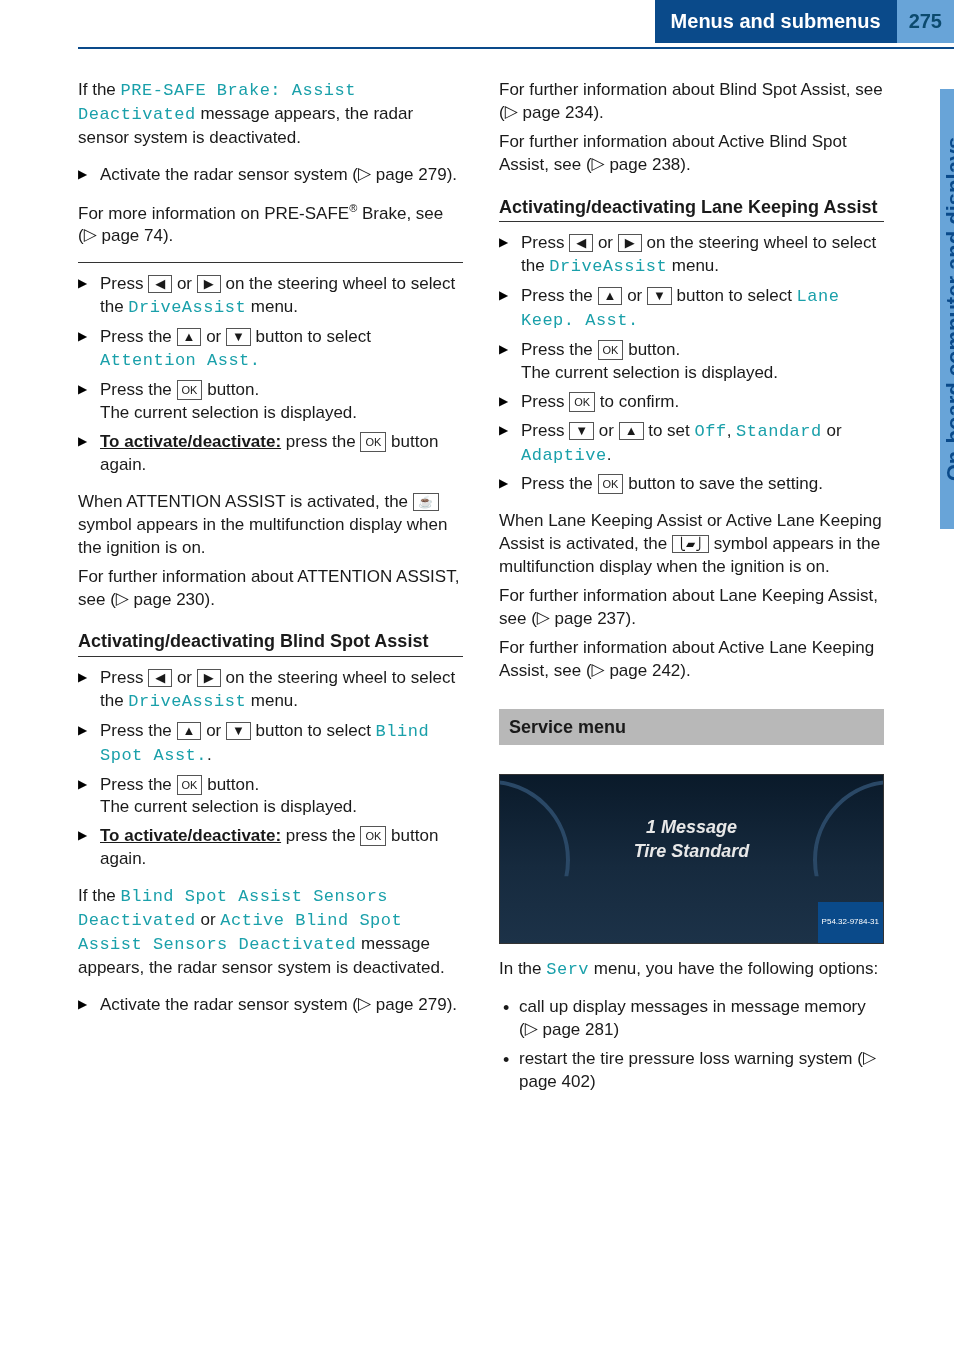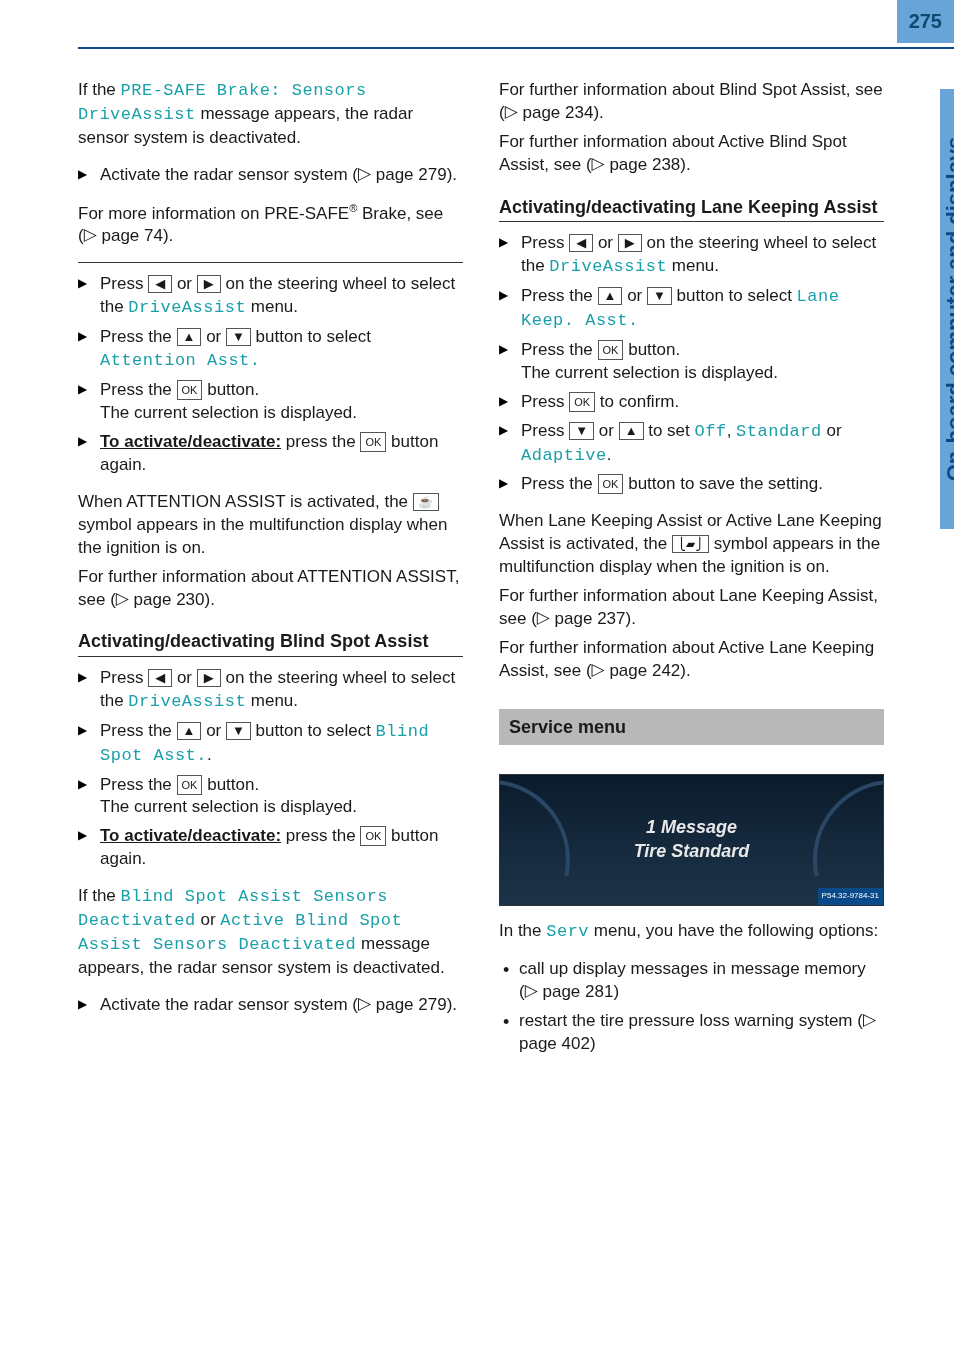--- a/index.html
+++ b/index.html
@@ -145,21 +145,21 @@
   .tri { position: relative; top: -1px; }
   .section-banner {
     background: #b8b8b8;
     font-weight: bold;
     font-size: 18px;
     padding: 6px 10px;
     margin: 26px 0 10px 0;
   }
   .dash-img {
     width: 100%;
-    height: 132px;
+    height: 170px;
     background: linear-gradient(180deg, #0a1a2a 0%, #162a3e 55%, #1c3248 100%);
     position: relative;
     margin-bottom: 14px;
     overflow: hidden;
     border: 1px solid #333;
     margin-top: 29px;
   }
   .dash-img .arc-l, .dash-img .arc-r {
     position: absolute;
     width: 160px; height: 160px;
@@ -180,57 +180,58 @@
   .dash-l1 { top: 40px; font-weight: bold; font-style: italic; font-size: 18px; }
   .dash-l2 { top: 64px; font-weight: bold; font-style: italic; font-size: 18px; }
   .dash-l3 { top: 88px; font-weight: bold; font-style: italic; font-size: 18px; letter-spacing: 0.5px; }
   .dash-tab {
     position: absolute;
     right: 0;
     bottom: 0;
     background: #0a4a8a;
     color: #fff;
     font-size: 8px;
-    padding: 3px 4px;
+    padding: 15px 4px;
   }
   .watermark {
     position: absolute;
     bottom: 28px;
     left: 0; right: 0;
     text-align: center;
     color: #b8b8b8;
     font-size: 20px;
     font-weight: normal;
     letter-spacing: 0.5px;
   }
   .sup { font-size: 11px; vertical-align: super; }
   .bold { font-weight: bold; text-decoration: underline; }
 </style>
 </head>
 <body>
 
 <div class="header">
+  <div class="header-title">Menus and submenus</div>
   <div class="header-pg">275</div>
 </div>
 <div class="header-rule"></div>
 
 <div class="page-wrap">
 
   <div class="thumb-tab">
     <div class="thumb-bar"></div>
     <div class="thumb-label">On-board computer and displays</div>
   </div>
 
   <div class="cols">
 
     <div class="col">
 
       <div class="para-group">
         <p>
-          <span>If the </span><span class="teal">PRE-SAFE Brake: Sensors DriveAssist</span><span> message appears, the radar sensor system is deactivated.</span>
+          <span>If the </span><span class="teal">PRE-SAFE Brake: Assist Deactivated</span><span> message appears, the radar sensor system is deactivated.</span>
         </p>
       </div>
 
       <ul class="steps">
         <li>
           <span>Activate the radar sensor system (</span><span class="tri">▷</span><span> page 279).</span>
         </li>
       </ul>
 
       <div class="para-group">

